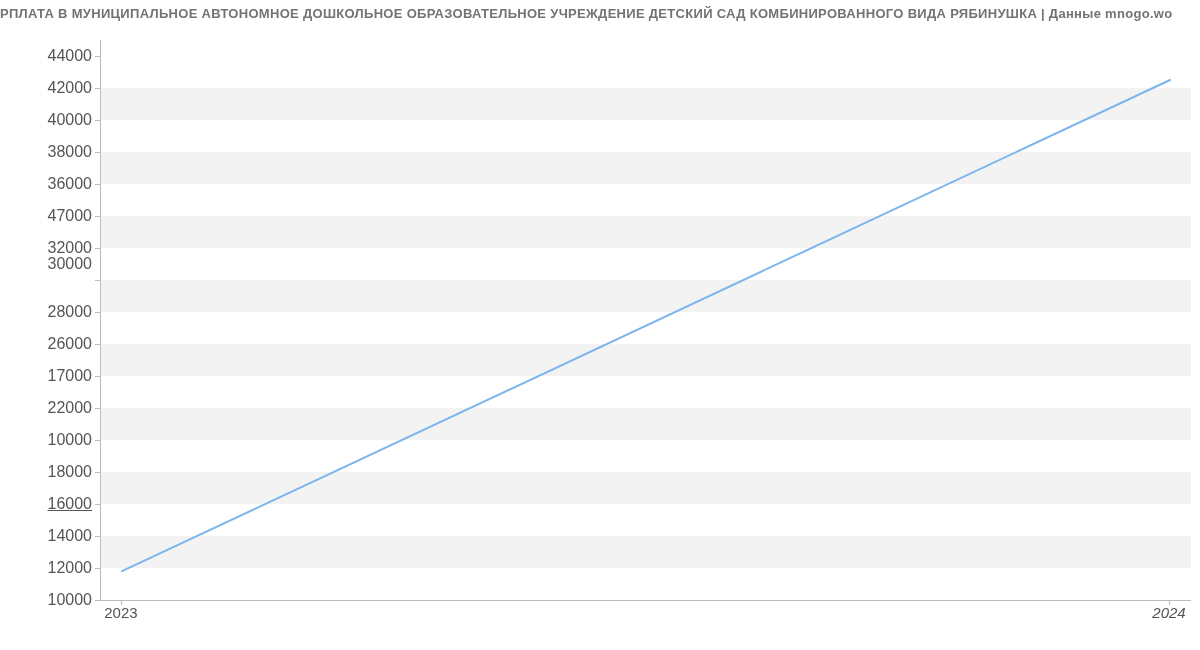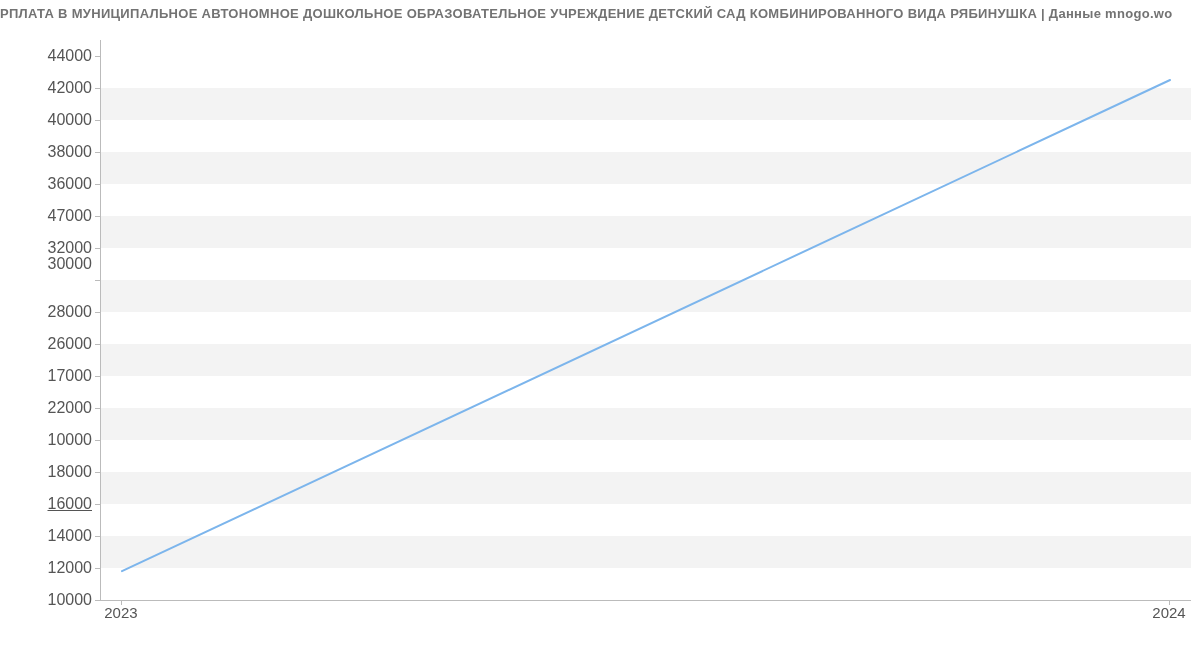--- a/index.html
+++ b/index.html
@@ -137,15 +137,15 @@
     <div class="ytick-label" style="top: 120px;">40000</div>
     <div class="tick-mark-y" style="top: 120px;"></div>
     <div class="ytick-label" style="top: 88px;">42000</div>
     <div class="tick-mark-y" style="top: 88px;"></div>
     <div class="ytick-label" style="top: 56px;">44000</div>
     <div class="tick-mark-y" style="top: 56px;"></div>
   </div>
 <div id="xticks">
     <div class="xtick-label" style="left: 120.962px;">2023</div>
     <div class="tick-mark-x" style="left: 120.962px;"></div>
-    <div class="xtick-label" style="left: 1169.04px;">2024</div>
+    <div class="xtick-label" style="left: 1169.04px; font-style: italic;">2024</div>
     <div class="tick-mark-x" style="left: 1169.04px;"></div>
   </div>
 
 </body></html>

